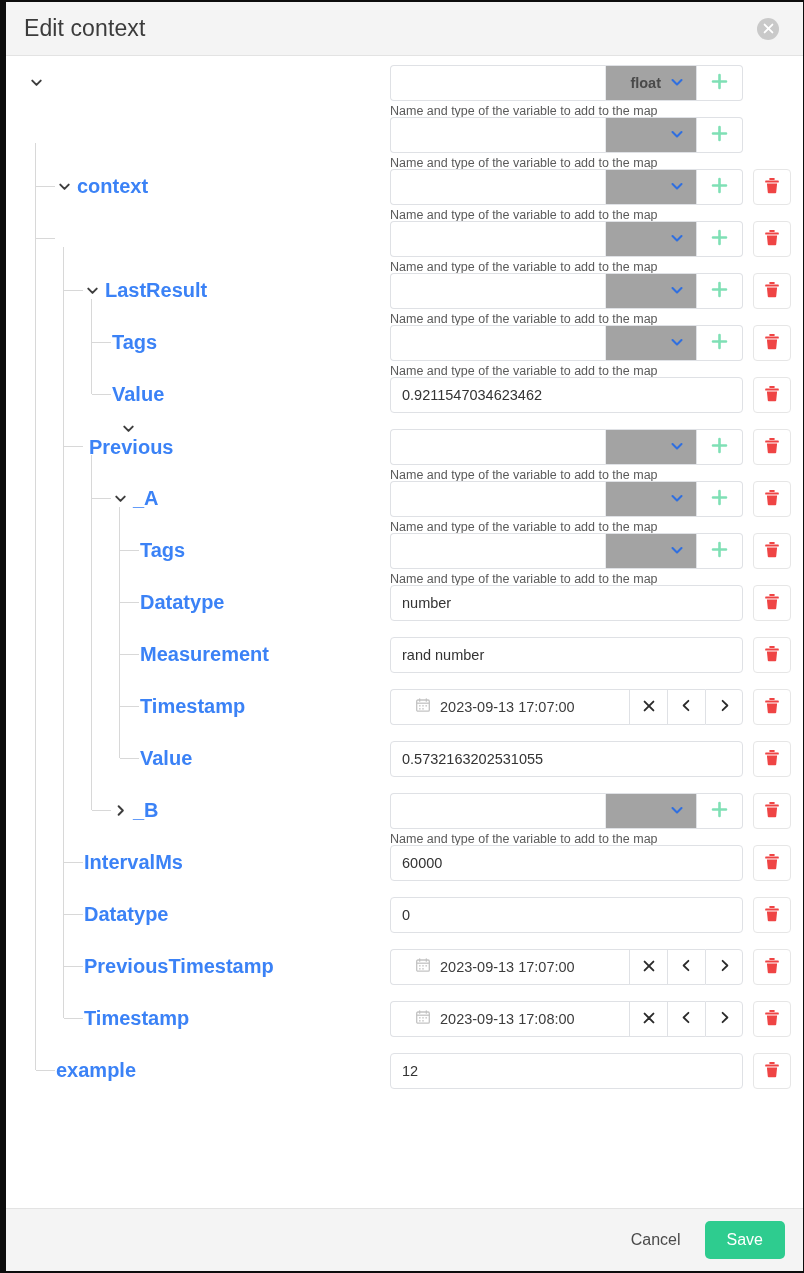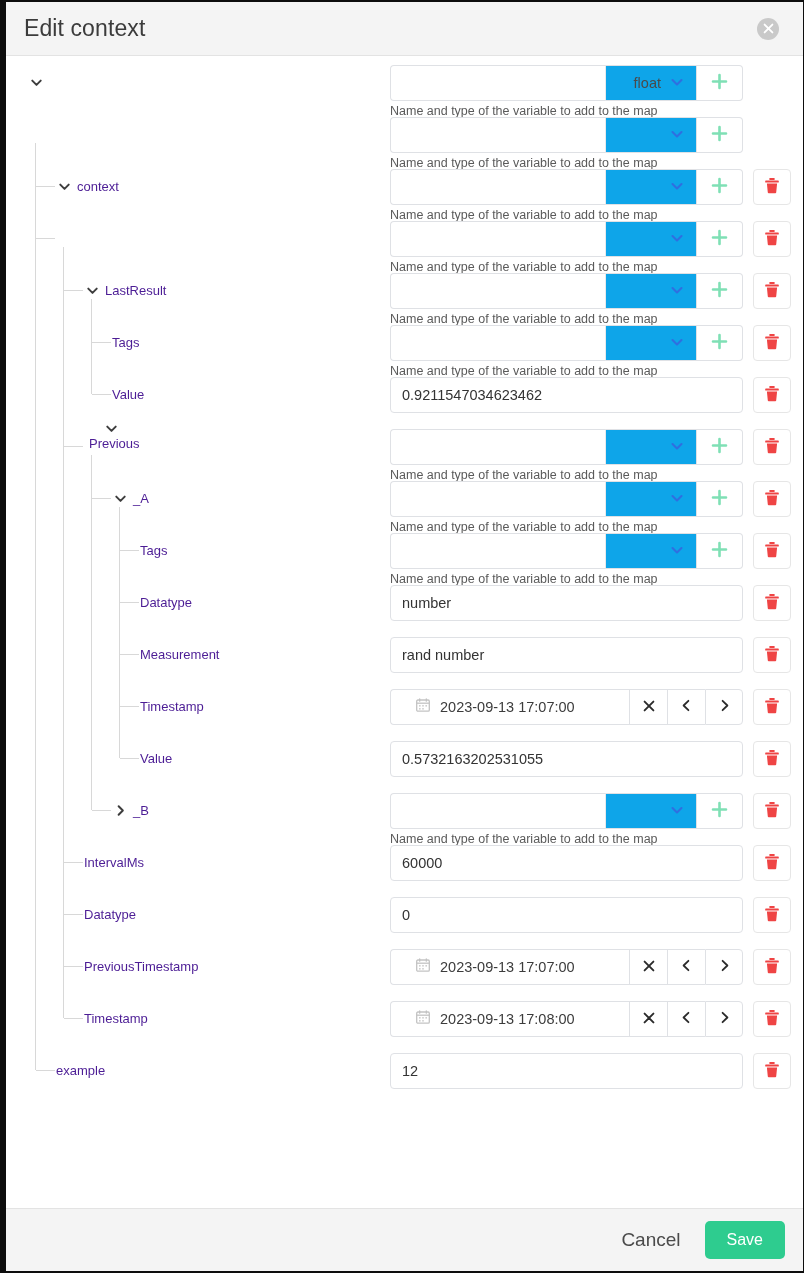--- a/index.html
+++ b/index.html
@@ -92,23 +92,23 @@
     width: 16px;
     height: 16px;
     display: inline-flex;
     align-items: center;
     justify-content: center;
     cursor: pointer;
     flex: 0 0 auto;
   }
   .chev svg { display: block; }
   .node-label {
-    font-size: 13px;
-    font-weight: normal;
-    color: #4c1d95;
+    font-size: 20px;
+    font-weight: bold;
+    color: #3b82f6;
     white-space: nowrap;
     margin-left: 5px;
   }
   .node-label.nochev { margin-left: 0; }
 
   
   .vline {
     position: absolute;
     width: 1px;
     background: #d8d8d8;
@@ -162,30 +162,31 @@
   .combo .txt {
     border-radius: 4px 0 0 4px;
     border-right: none;
   }
   .sel {
     width: 92px;
     flex: 0 0 92px;
     height: 36px;
     border: 1px solid #dfe1e5;
     border-left: 1px solid #e8eaed;
-    background: #0ea5e9;
+    background: #a3a3a3;
     box-sizing: border-box;
     display: flex;
     align-items: center;
     justify-content: flex-end;
     gap: 8px;
     padding: 0 11px;
     font-size: 14.5px;
     color: #4a4a4a;
     cursor: pointer;
+    font-weight: bold;
   }
   .add-btn {
     width: 46px;
     flex: 0 0 46px;
     height: 36px;
     border: 1px solid #dfe1e5;
     border-left: none;
     border-radius: 0 4px 4px 0;
     background: #fff;
     box-sizing: border-box;
@@ -264,21 +265,21 @@
     background: #f4f4f4;
     border-top: 1px solid #e3e3e3;
     display: flex;
     align-items: center;
     justify-content: flex-end;
     gap: 10px;
     padding: 0 18px;
     box-sizing: border-box;
   }
   .btn-cancel {
-    font-size: 19px;
+    font-size: 16px;
     color: #4a4a4a;
     background: transparent;
     border: none;
     padding: 9px 14px;
     cursor: pointer;
     font-family: "Liberation Sans", sans-serif;
   }
   .btn-save {
     font-size: 16px;
     color: #fff;

